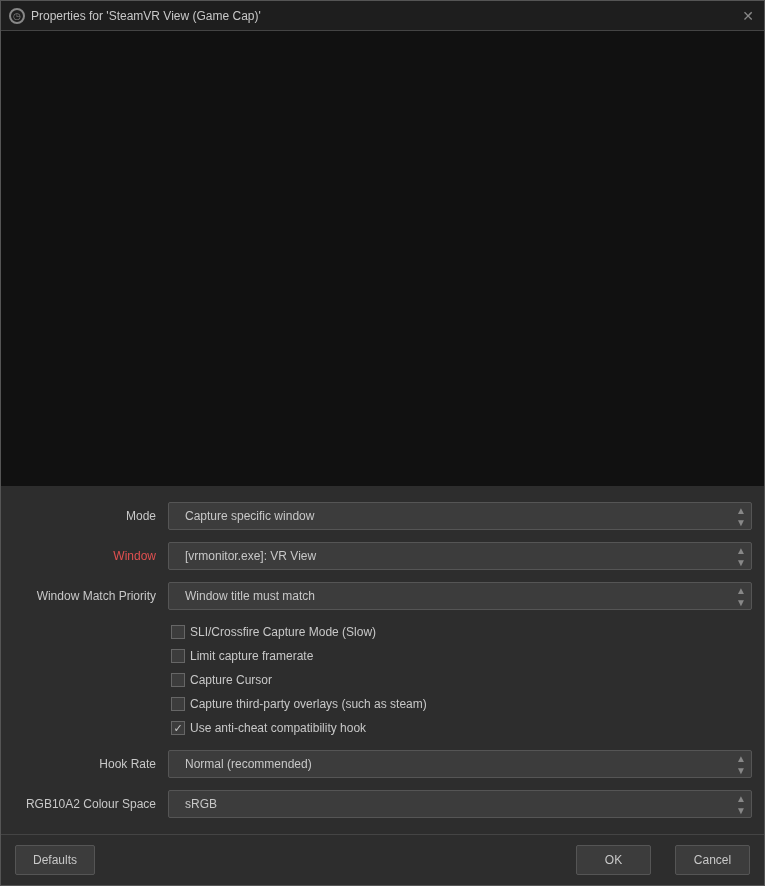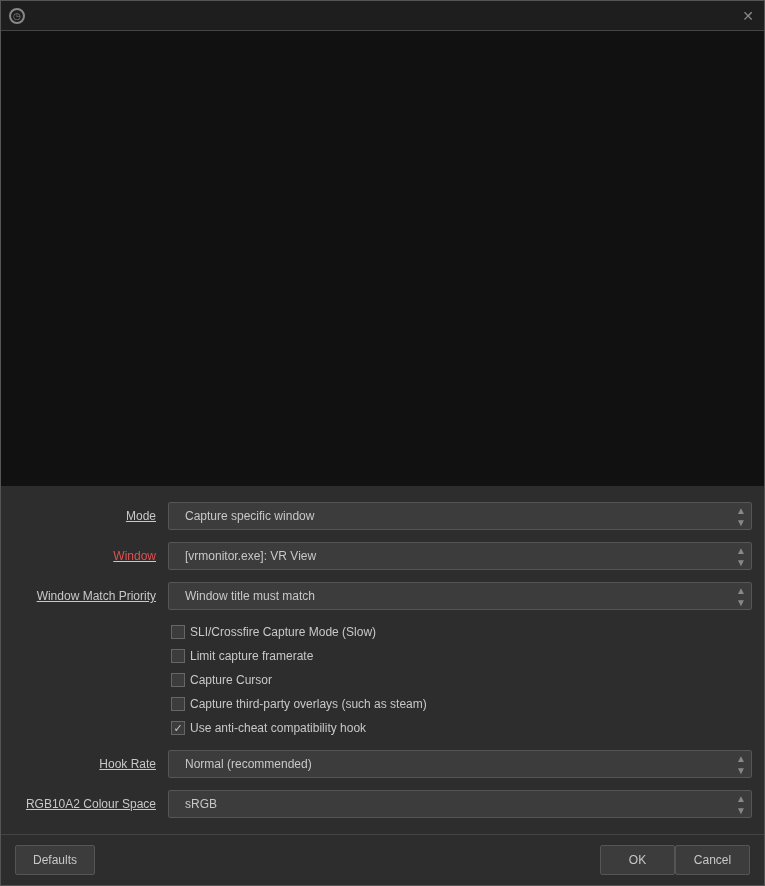--- a/index.html
+++ b/index.html
@@ -91,21 +91,20 @@
     .settings-panel {
       background: #2d2d2d;
       padding: 10px 0;
     }
 
     .form-row {
       display: flex;
       align-items: center;
       padding: 6px 12px;
       min-height: 34px;
-      text-decoration: underline;
     }
 
     .form-label {
       width: 155px;
       text-align: right;
       padding-right: 12px;
       font-size: 12px;
       color: #c8c8c8;
       flex-shrink: 0;
     }
@@ -189,21 +188,21 @@
       border-top: 1px solid #444;
       display: flex;
       align-items: center;
       justify-content: space-between;
       padding: 10px 14px;
       flex-shrink: 0;
     }
 
     .footer-right {
       display: flex;
-      gap: 0;
+      gap: 24px;
     }
 
     .btn {
       height: 30px;
       min-width: 75px;
       background: #3c3c3c;
       border: 1px solid #555;
       color: #c8c8c8;
       font-size: 12px;
       cursor: pointer;
@@ -218,20 +217,21 @@
 </head>
 <body>
 
 <div class="window">
 
   <div class="title-bar">
     <div class="title-bar-left">
       <div class="title-icon">
         <span>◷</span>
       </div>
+      <span class="title-text">Properties for 'SteamVR View (Game Cap)'</span>
     </div>
     <button class="close-btn">✕</button>
   </div>
 
   <div class="content-area">
 
     <div class="preview-area"></div>
 
     <div class="settings-panel">
 

